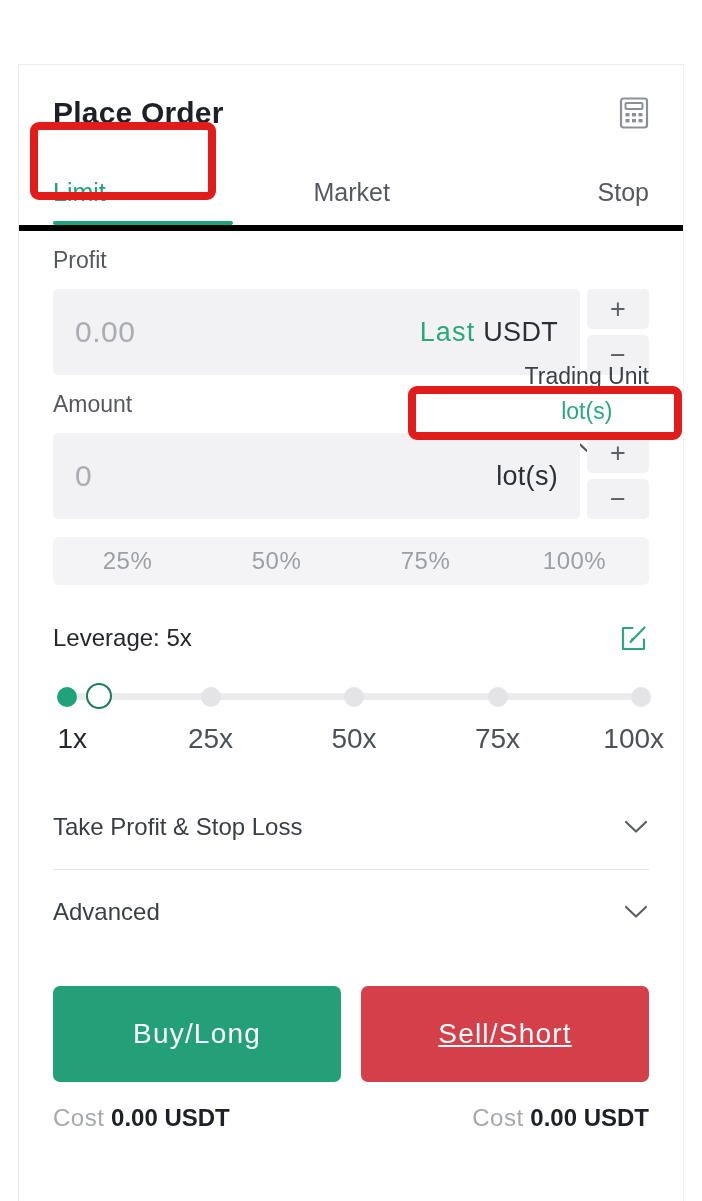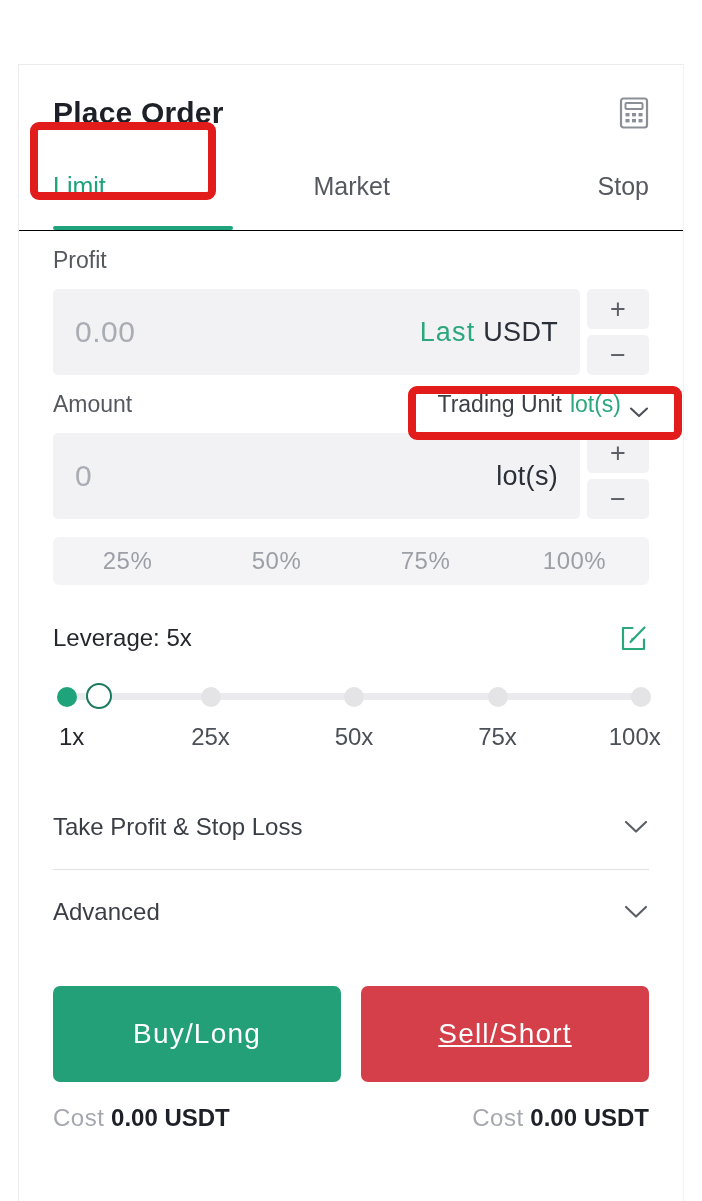--- a/index.html
+++ b/index.html
@@ -47,24 +47,24 @@
     font-weight: 700;
     color: #1d2026;
     letter-spacing: .2px;
   }
   .calc-icon { width: 30px; height: 32px; display: block; }
 
   
   .tabs {
     position: relative;
     display: flex;
-    align-items: center;
+    align-items: flex-end;
     height: 70px;
     padding: 0 34px;
-    border-bottom: 1px solid #000000;
+    border-bottom: 6px solid #000000;
     gap: 27px;
   }
   .tab {
     font-size: 25px;
     color: #55595f;
     padding-bottom: 18px;
     white-space: nowrap;
   }
   .tab.t-limit  { flex: 0 0 auto; }
   .tab.t-market { flex: 1 1 auto; text-align: center; }
@@ -94,20 +94,21 @@
   }
 
   
   .unit-select {
     display: flex;
     align-items: center;
     gap: 8px;
     font-size: 23px;
     color: #3c4149;
     white-space: nowrap;
+    flex-direction: column;
   }
   .unit-select .unit-val { color: #2aa87c; }
   .chev { width: 20px; height: 13px; display: block; }
 
   
   .input-row {
     display: flex;
     align-items: stretch;
     padding: 0 34px;
     gap: 7px;
@@ -214,21 +215,21 @@
     border: 2.5px solid #19795d;
   }
   .lev-ticks {
     position: relative;
     height: 34px;
     margin: 14px 8px 0 14px;
   }
   .lev-tick-label {
     position: absolute;
     top: 0;
-    font-size: 24px;
+    font-size: 28px;
     color: #4c5057;
     transform: translateX(-50%);
     white-space: nowrap;
   }
   .lev-tick-label.first { transform: translateX(-32%); color: #24272c; }
   .lev-tick-label.last  { transform: translateX(-62%); }
 
   
   .collapse-row {
     display: flex;

